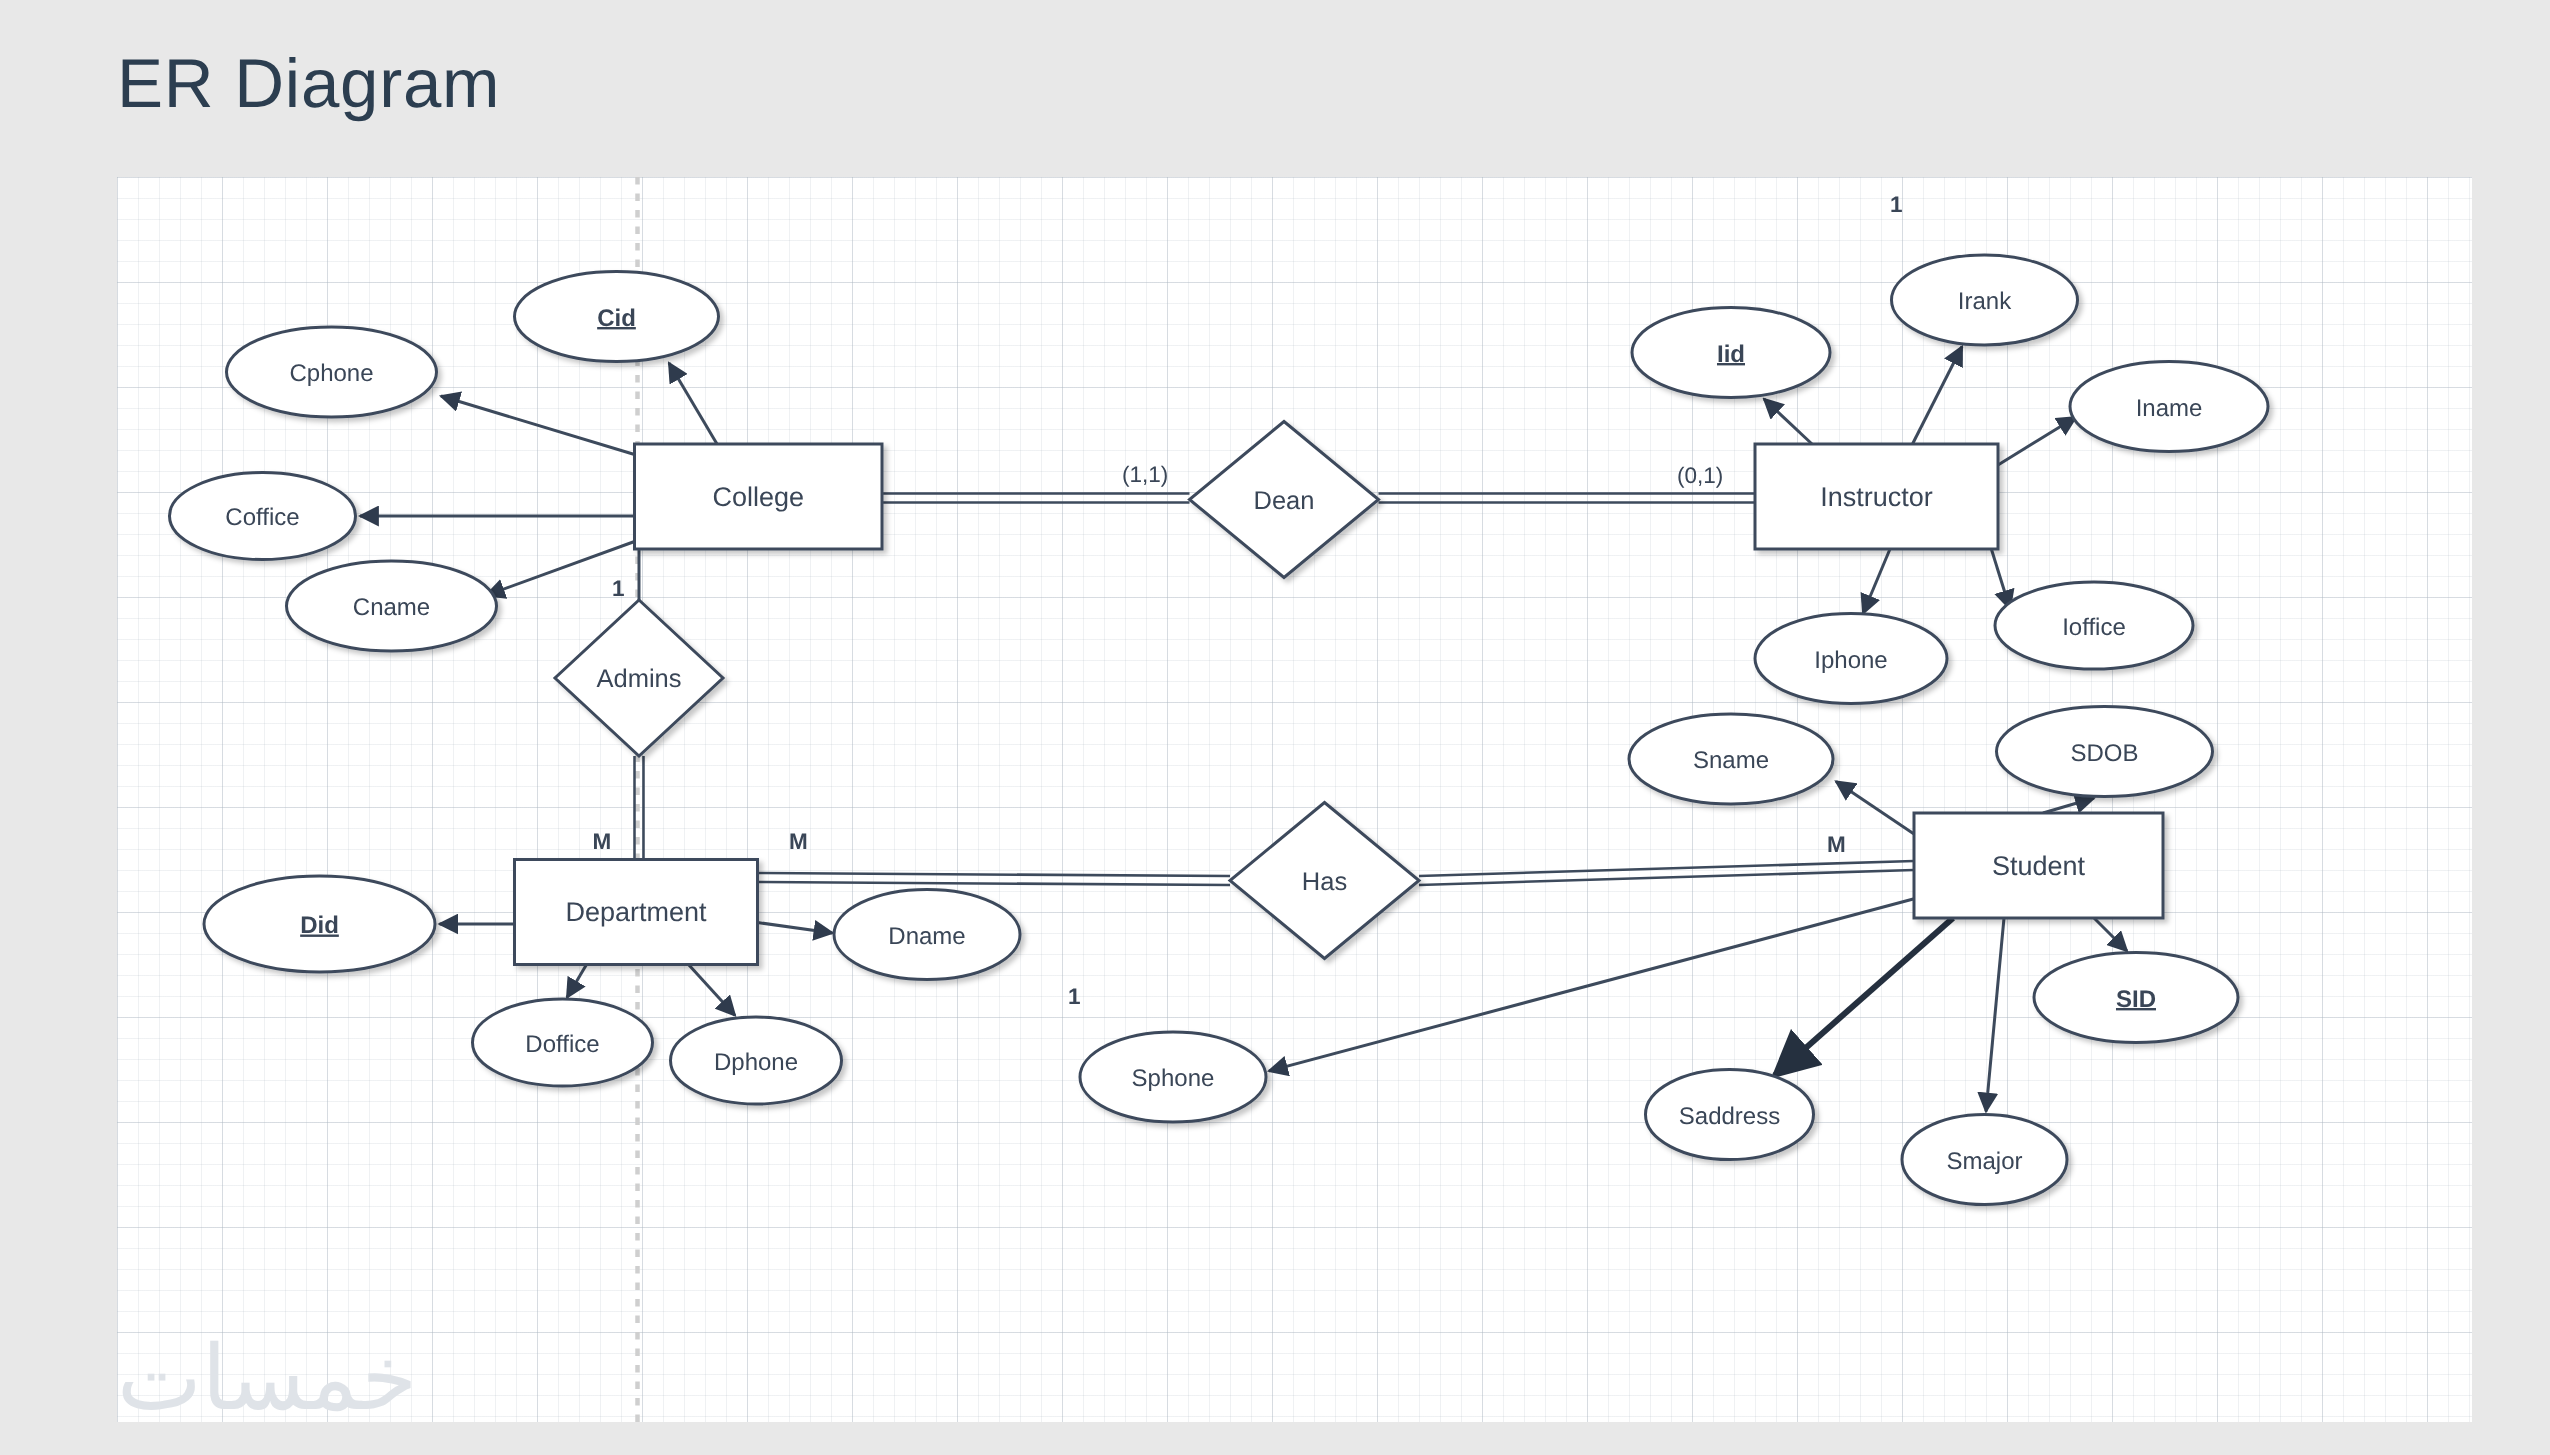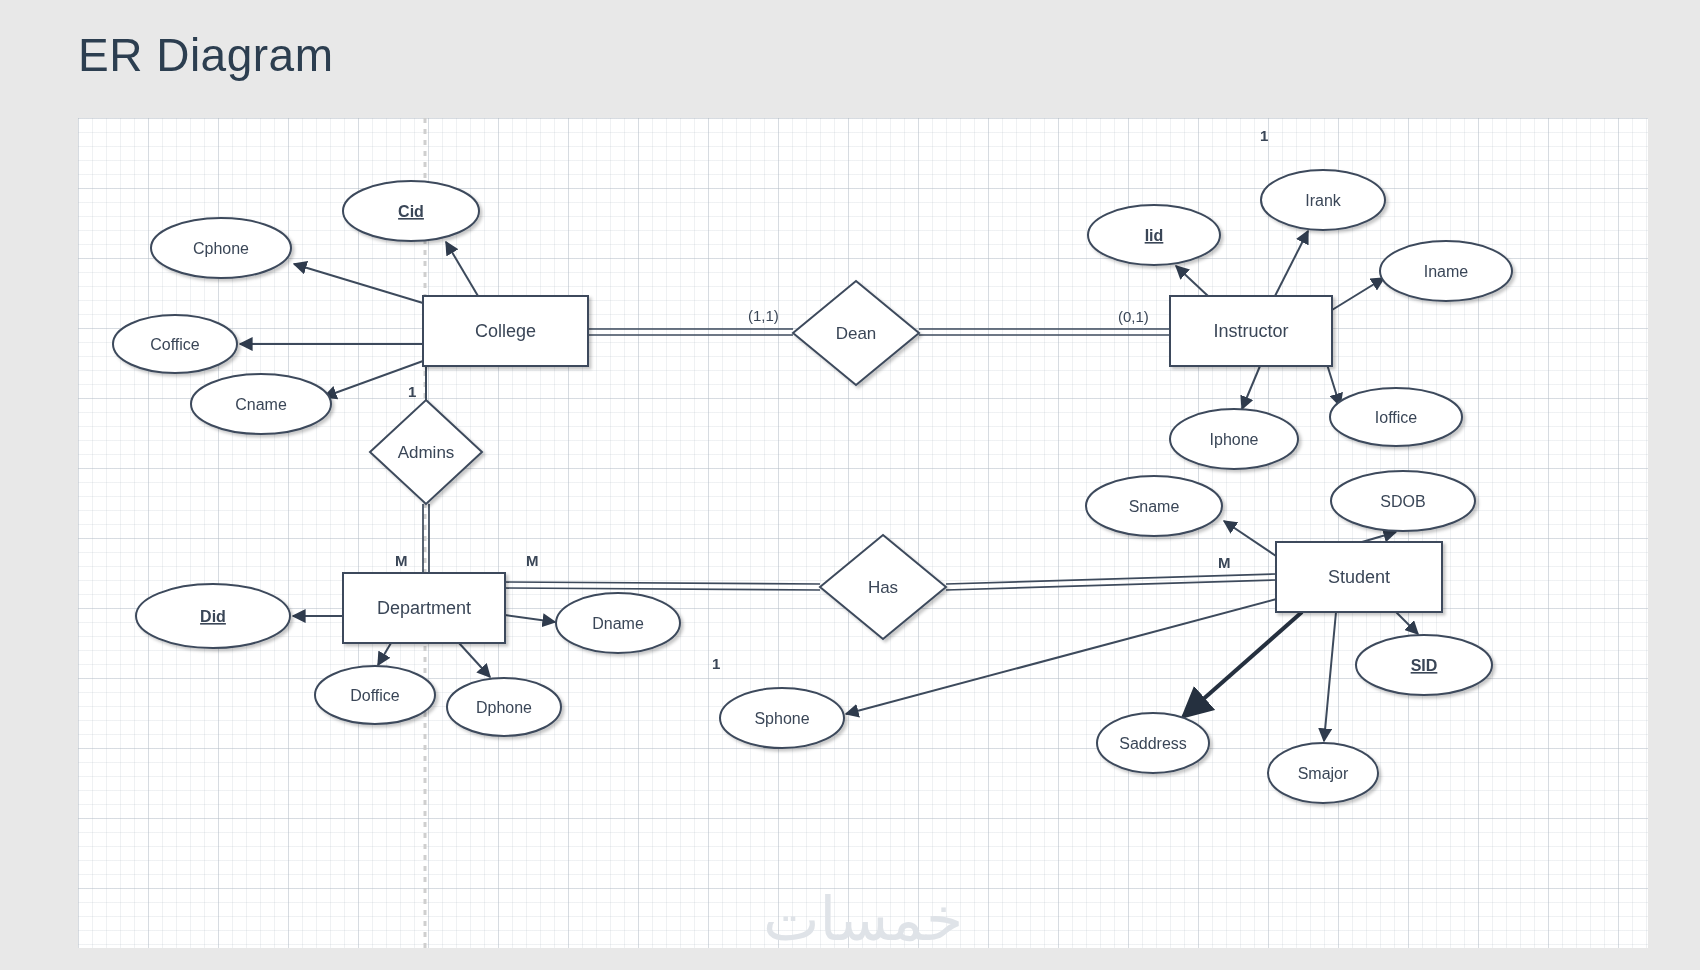--- a/index.html
+++ b/index.html
@@ -28,21 +28,20 @@
       linear-gradient(to bottom, rgba(176,186,196,.38) 1px, transparent 1px);
     background-size:14px 14px,14px 14px,70px 70px,70px 70px;
     background-position:0 0,0 0,0 0,0 0;
     overflow:hidden;
   }
 
   #svg-layer{position:absolute;left:0;top:0;width:1570px;height:830px;}
 
   .watermark{
     position:absolute;left:0;bottom:-6px;width:100%;
-    text-align:center;
     font-size:60px;color:#dfe3e8;
     font-family:"DejaVu Sans",sans-serif;
     letter-spacing:2px;
     pointer-events:none;
     user-select:none;
   }
 </style>
 </head>
 <body>
 

